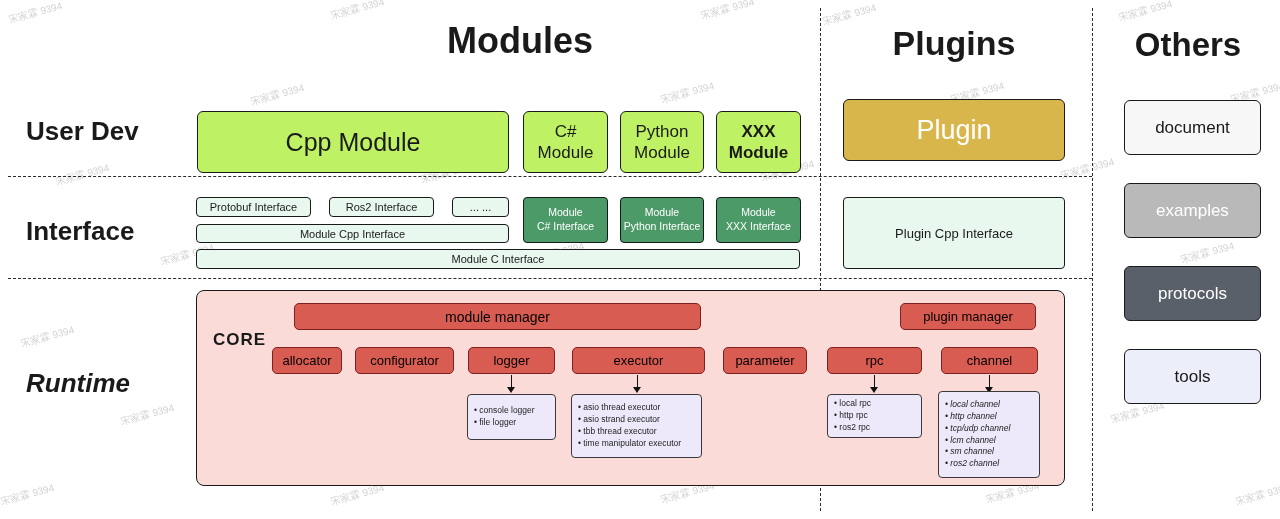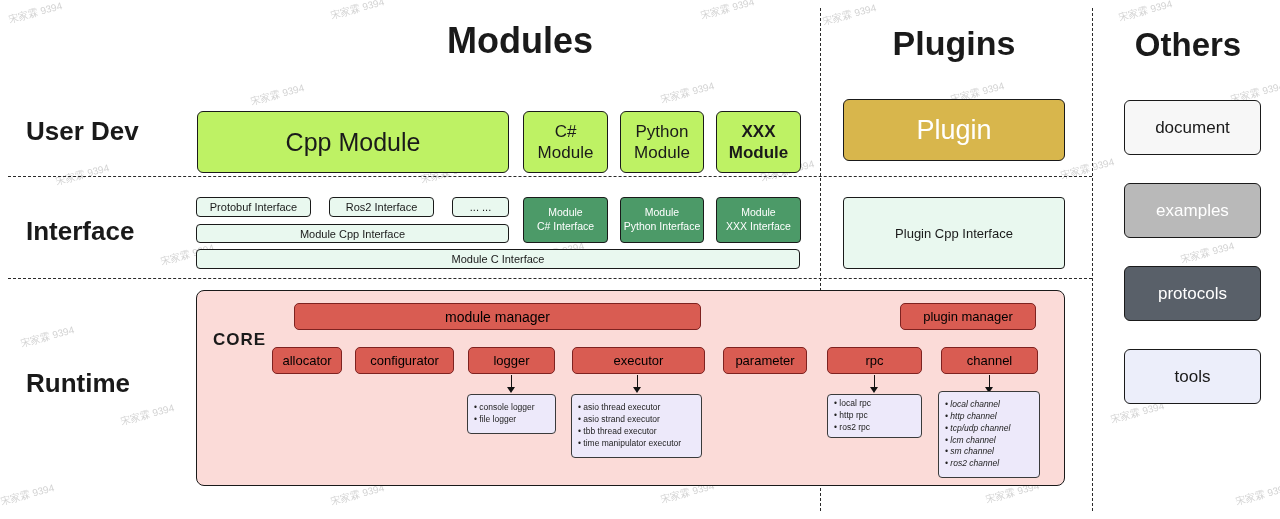--- a/index.html
+++ b/index.html
@@ -19,21 +19,21 @@
   .h2 { left:8px; top:278px; width:1084px; }
 
   
   .hdr { position:absolute; font-weight:600; color:#1a1a1a; text-align:center; }
   .hdr-modules { left:340px; top:20px; width:360px; font-size:36px; }
   .hdr-plugins { left:854px; top:24px; width:200px; font-size:34px; }
   .hdr-others  { left:1108px; top:26px; width:160px; font-size:33px; }
   .row-label { position:absolute; font-size:26px; font-weight:600; }
   .lbl-userdev  { left:26px; top:116px; }
   .lbl-interface{ left:26px; top:216px; }
-  .lbl-runtime  { left:26px; top:368px; }
+  .lbl-runtime  { left:26px; top:368px;font-style:italic; }
 
   
   .box { position:absolute; display:flex; align-items:center; justify-content:center;
          text-align:center; border:1.6px solid #1a1a1a; border-radius:6px; white-space:pre-line; }
 
   
   .cream { background:#bef264;margin-top:12px; }
   .b-cpp    { left:197px; top:99px; width:312px; height:62px; font-size:25px; }
   .b-csharp { left:523px; top:99px; width:85px;  height:62px; font-size:17px; line-height:1.25; }
   .b-python { left:620px; top:99px; width:84px;  height:62px; font-size:17px; line-height:1.25; }
@@ -78,21 +78,21 @@
                   border-left:4px solid transparent; border-right:4px solid transparent;
                   border-top:6px solid #111; }
   .a-logger { left:511px; } .a-exec { left:637px; } .a-rpc { left:874px; } .a-chan { left:989px; }
 
   
   .impl { position:absolute; background:#EDE9FA; border:1px solid #3a3a3a; border-radius:4px;
           padding:4px 6px; list-style:none; font-size:8.5px; color:#222;
           display:flex; flex-direction:column; justify-content:center; }
   .impl li { line-height:1.4; white-space:nowrap; }
   .impl li::before { content:"•  "; }
-  .l-logger { left:467px; top:394px; width:89px;  height:40px; }
+  .l-logger { left:467px; top:394px; width:89px;  height:46px; }
   .l-exec   { left:571px; top:394px; width:131px; height:64px; }
   .l-rpc    { left:827px; top:394px; width:95px;  height:44px; }
   .l-chan   { left:938px; top:391px; width:102px; height:87px;font-style:italic; }
 
   
   .other { left:1124px; width:137px; height:55px; font-size:17px; }
   .o-document { top:100px; background:#F7F7F7; color:#1a1a1a; }
   .o-examples { top:183px; background:#B9B9B9; color:#ffffff; }
   .o-protocols{ top:266px; background:#596069; color:#ffffff; }
   .o-tools    { top:349px; background:#ECEEFA; color:#1a1a1a; }

